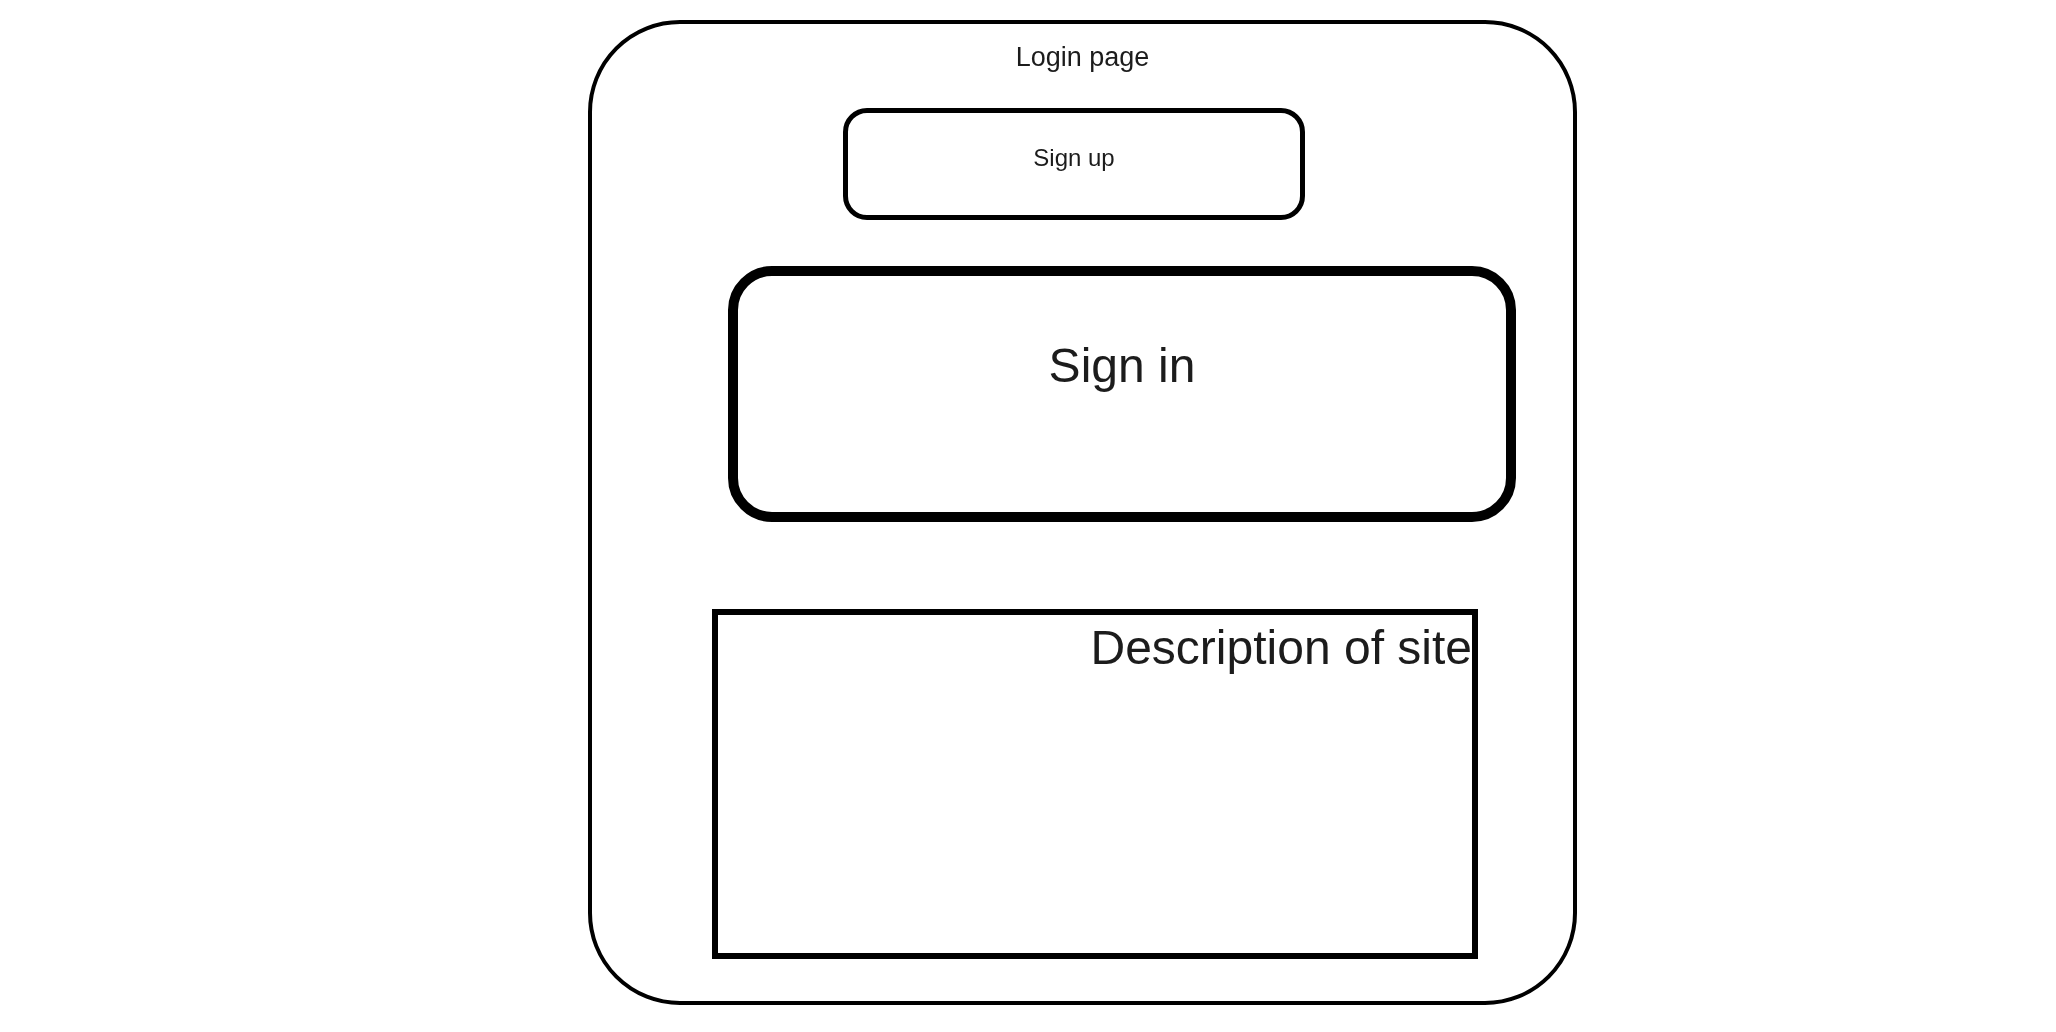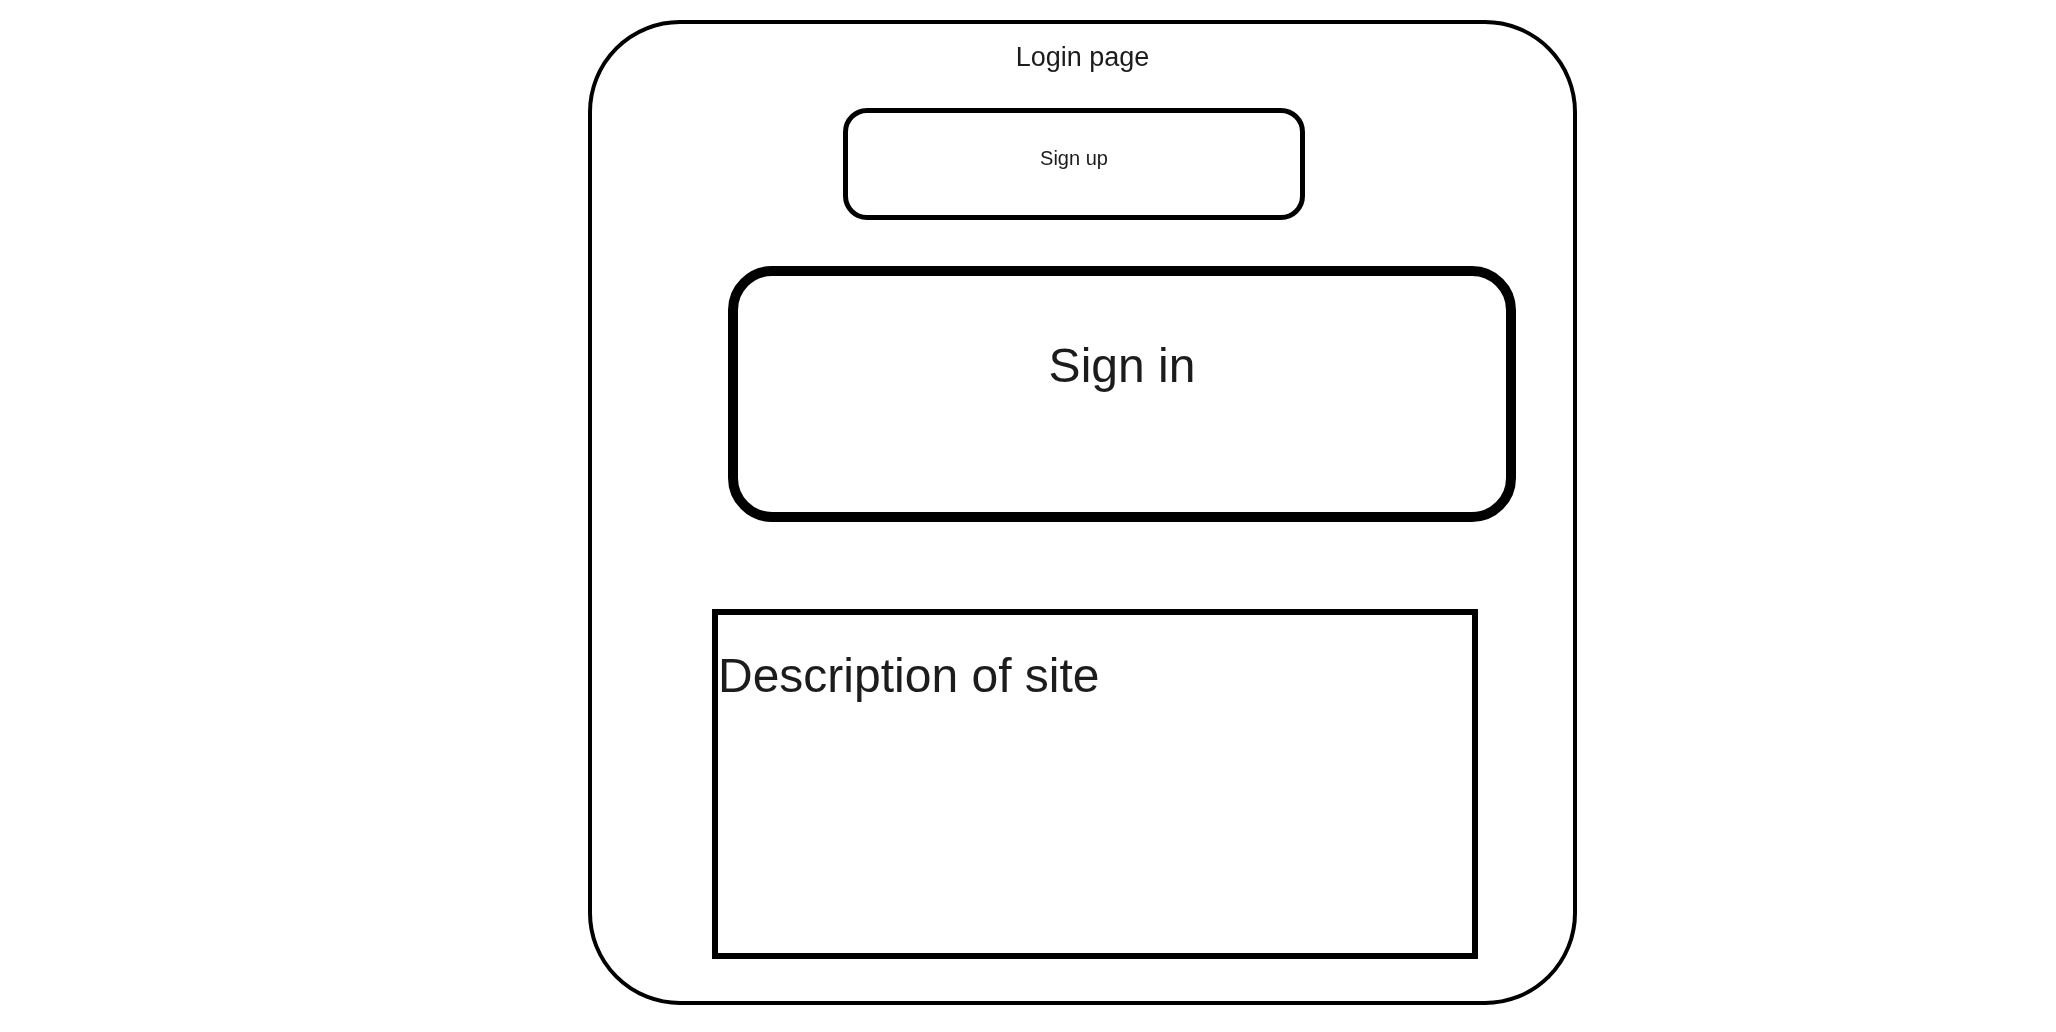--- a/index.html
+++ b/index.html
@@ -52,21 +52,21 @@
   .btn-signup {
     left: 251px;
     top: 84px;
     width: 462px;
     height: 112px;
     border: 5px solid var(--stroke);
     border-radius: 24px;
     padding-bottom: 12px;
   }
   .btn-signup .label {
-    font-size: 20px;
+    font-size: 24px;
     line-height: 1.2;
     color: var(--text);
   }
   .btn-signin {
     left: 136px;
     top: 242px;
     width: 788px;
     height: 256px;
     border: 10px solid var(--stroke);
     border-radius: 44px;
@@ -79,22 +79,22 @@
   }
   .desc-box {
     position: absolute;
     left: 120px;
     top: 585px;
     width: 766px;
     height: 350px;
     border: 6px solid var(--stroke);
     border-radius: 0;
     background: var(--canvas);
-    text-align: left;
-    padding-top: 32px;
+    text-align: right;
+    padding-top: 4px;
   }
   .desc-box .label {
     font-size: 48px;
     line-height: 1.2;
     color: var(--text);
   }
 </style>
 </head>
 <body>
 

